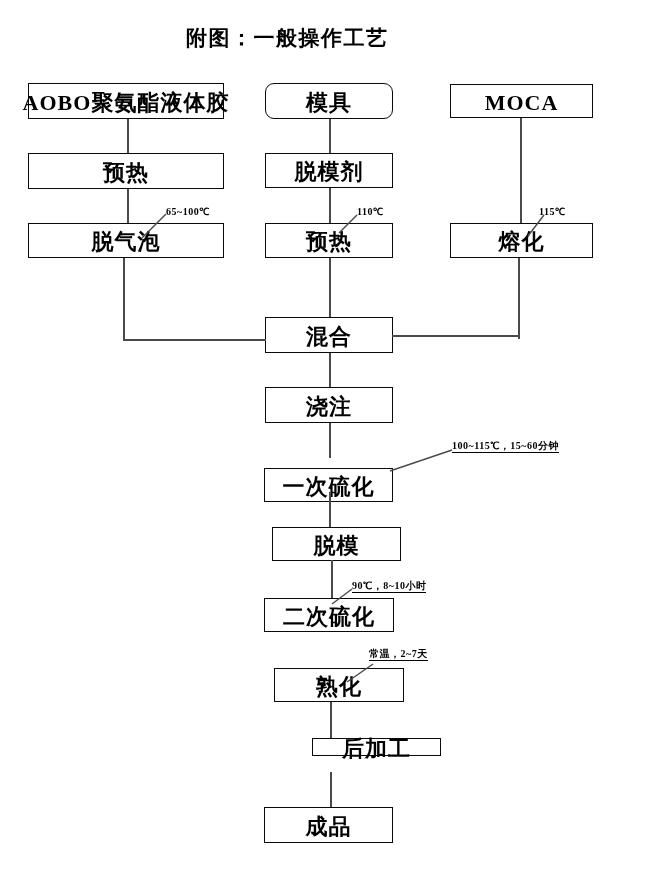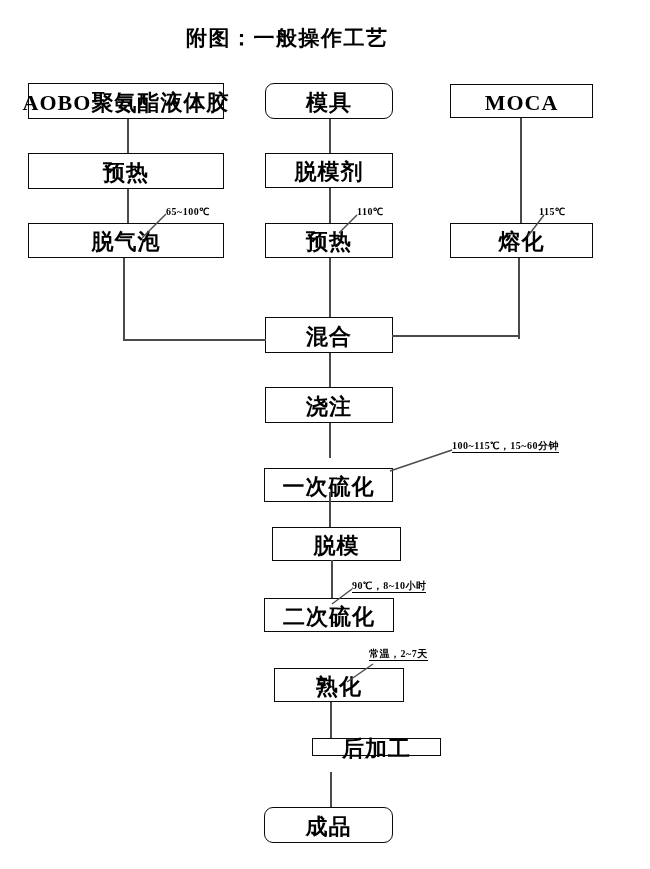--- a/index.html
+++ b/index.html
@@ -57,21 +57,21 @@
   .n-preheat-m   { left: 265px; top: 223px; width: 128px; height: 35px; }
   .n-moca        { left: 450px; top: 84px;  width: 143px; height: 34px; }
   .n-melt        { left: 450px; top: 223px; width: 143px; height: 35px; }
   .n-mix         { left: 265px; top: 317px; width: 128px; height: 36px; }
   .n-pour        { left: 265px; top: 387px; width: 128px; height: 36px; }
   .n-cure1       { left: 264px; top: 468px; width: 129px; height: 34px; text-align: right; }
   .n-demold      { left: 272px; top: 527px; width: 129px; height: 34px; }
   .n-cure2       { left: 264px; top: 598px; width: 130px; height: 34px; }
   .n-aging       { left: 264px; top: 668px; width: 130px; height: 34px; margin-left: 10px; }
   .n-post        { left: 264px; top: 738px; width: 129px; height: 18px; margin-left: 48px; }
-  .n-final       { left: 264px; top: 807px; width: 129px; height: 36px; border-radius: 9px; }
+  .n-final       { left: 264px; top: 807px; width: 129px; height: 36px; }
 
   
   .c1  { left: 127px; top: 119px; height: 34px; }
   .c2  { left: 127px; top: 189px; height: 34px; }
   .c3  { left: 123px; top: 258px; height: 82px; }
   .c4  { left: 123px; top: 339px; width: 143px; }
   .c5  { left: 329px; top: 119px; height: 34px; }
   .c6  { left: 329px; top: 188px; height: 35px; }
   .c7  { left: 329px; top: 258px; height: 59px; }
   .c8  { left: 520px; top: 118px; height: 105px; }

